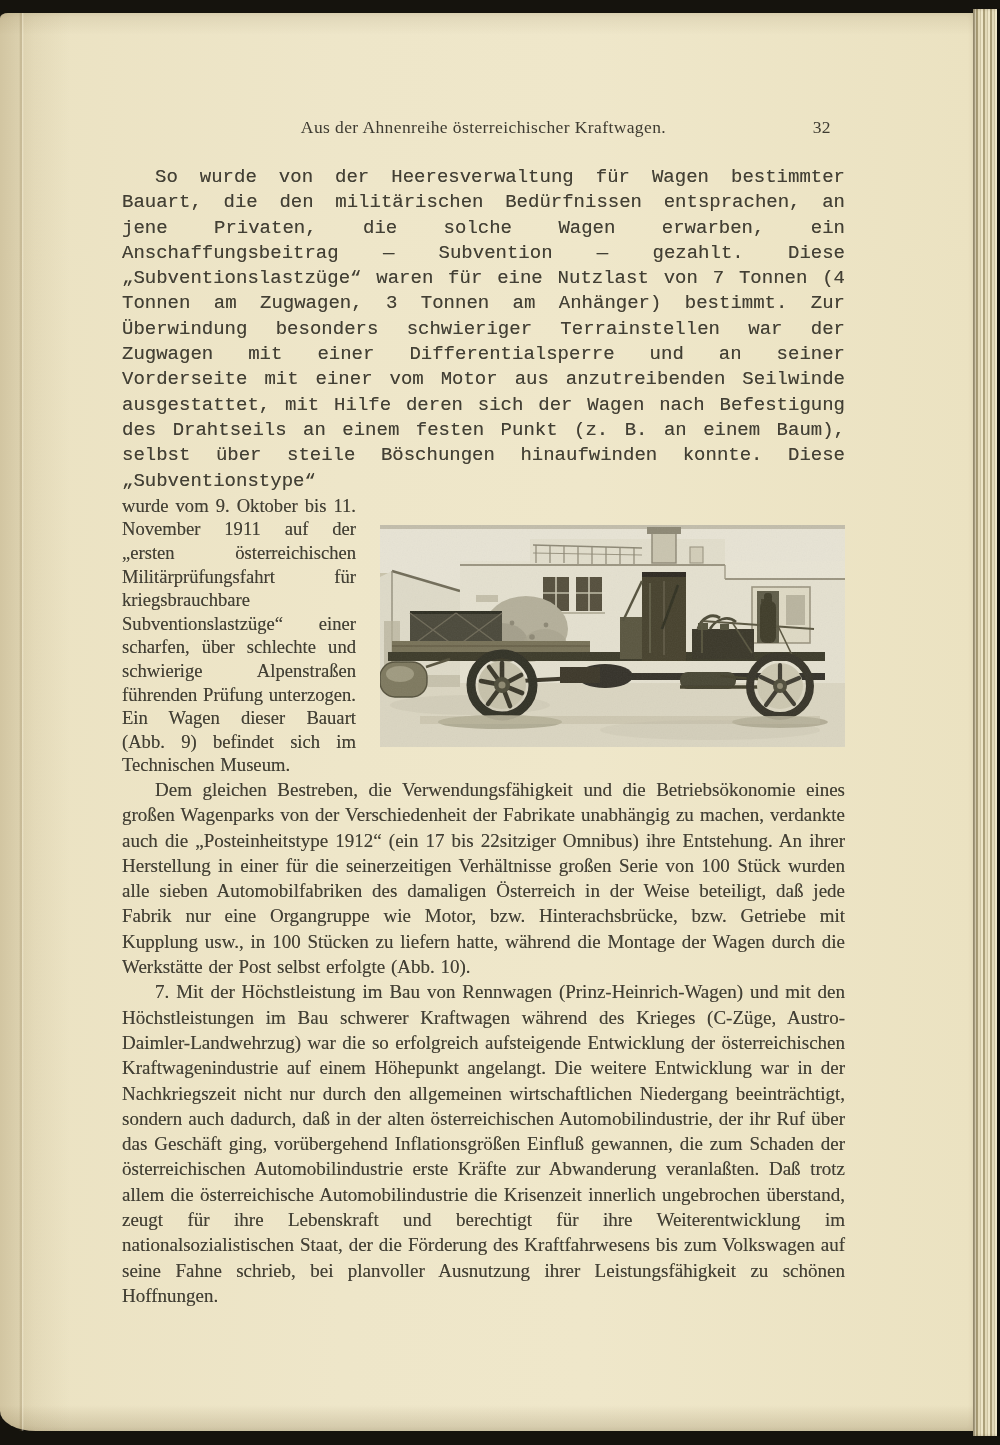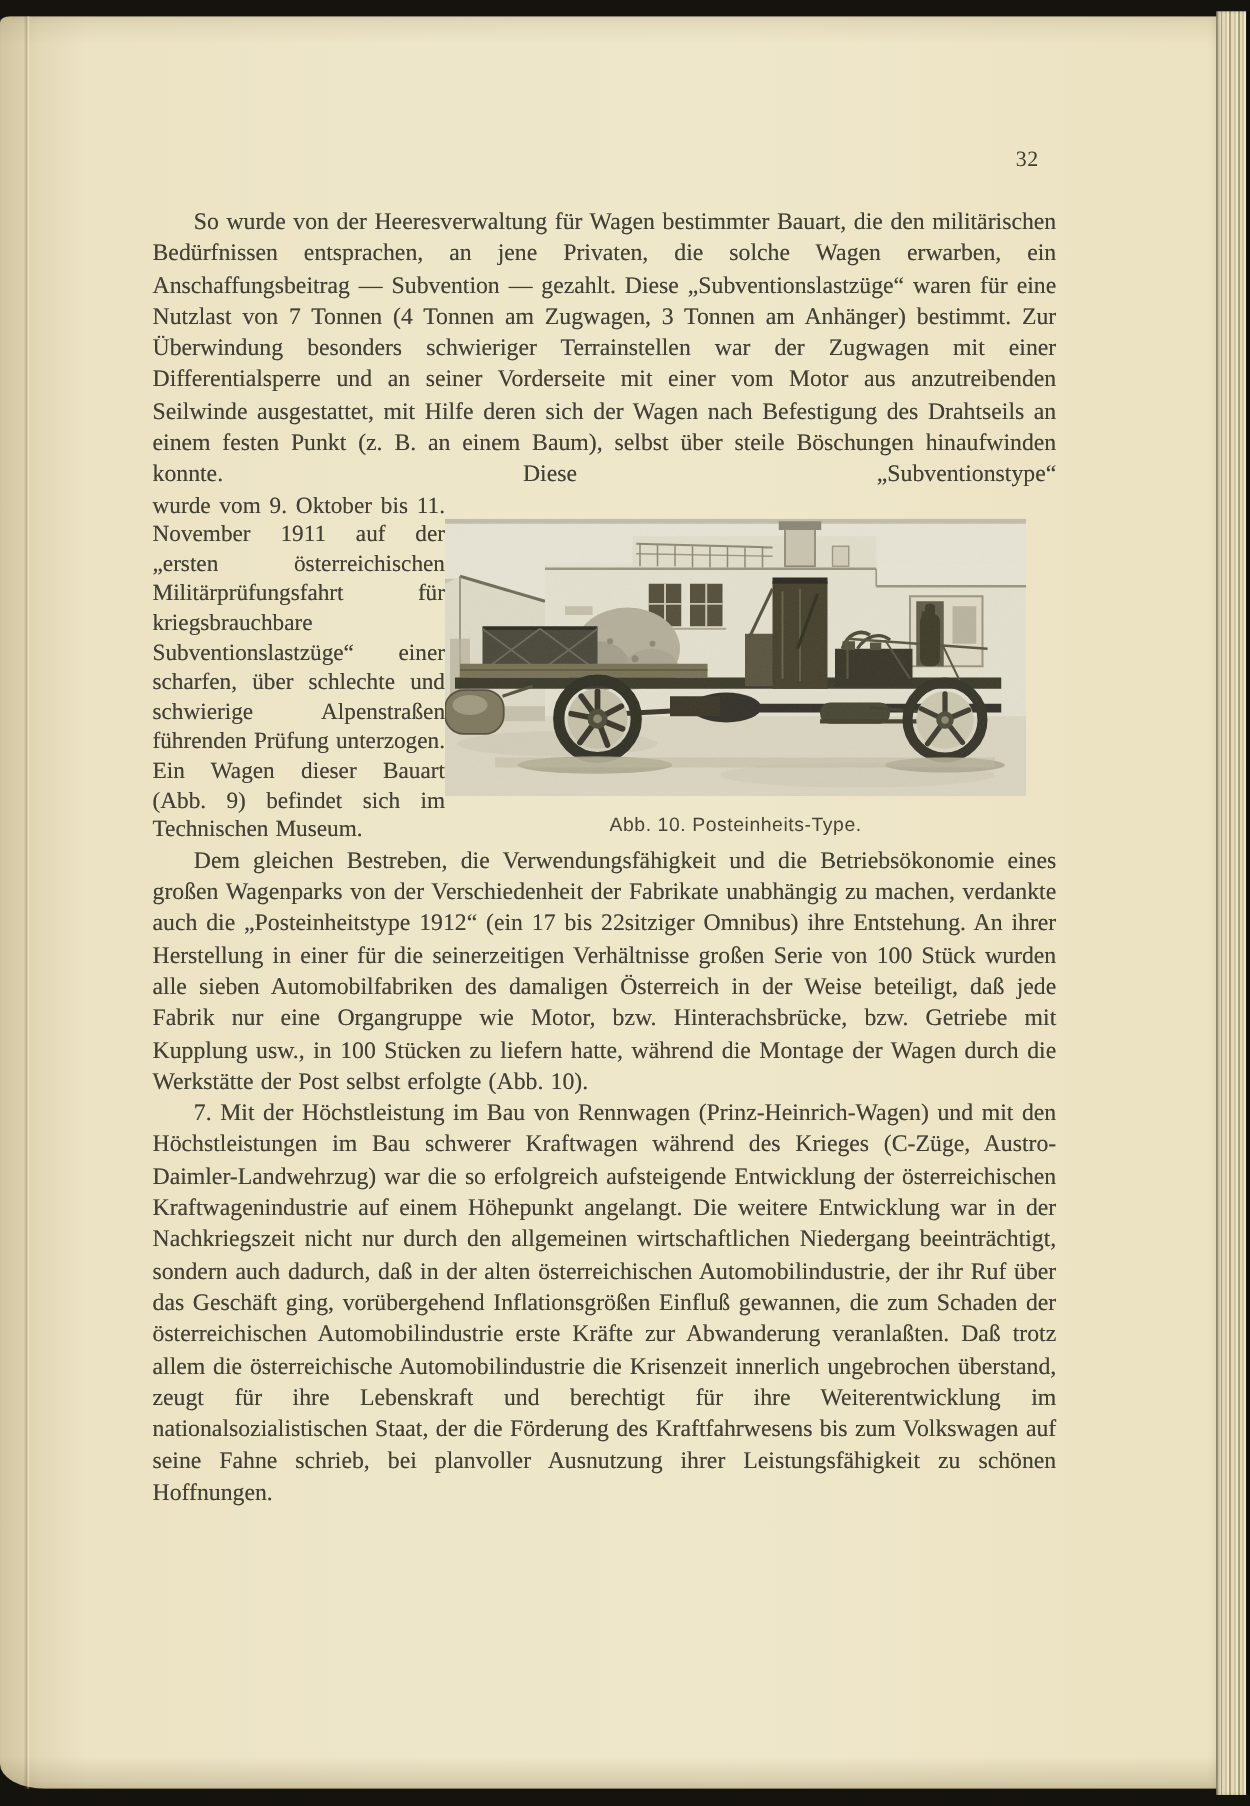--- a/index.html
+++ b/index.html
@@ -46,43 +46,44 @@
   .running-header{position:relative;height:24px;margin-bottom:24px;font-size:17.5px;letter-spacing:.4px;color:#3e3b31;}
   .header-title{display:block;text-align:center;}
   .page-number{position:absolute;right:14px;top:0;}
 
   .body{
     font-size:19px;line-height:25.3px;margin:0;
     text-align:justify;word-spacing:1px;
     color:#423f34;text-shadow:0 0 .5px rgba(66,63,52,.55);
   }
   .p-indent{text-indent:33px;}
-  .justify-last{text-align-last:justify;}
-
-  .row{display:flex;align-items:flex-end;}
+  .justify-last{text-align-last:justify;font-family:Liberation Mono, monospace;}
+
+  .row{display:flex;gap:24px;align-items:center;}
   .col{flex:0 0 234px;width:234px;font-size:18.6px;line-height:23.6px;}
   figure.figure{flex:0 0 465px;width:465px;margin:7px 0 6px 0;padding:0;}
   .photo-frame{display:block;width:465px;height:222px;}
   figcaption{
     margin-top:15px;text-align:center;
     font-family:"Liberation Sans","DejaVu Sans",sans-serif;
     font-size:15.5px;letter-spacing:.45px;color:#45432f;
     color:#474437;
   }
 </style>
 </head>
 <body>
 
 <div class="book">
   <div class="page">
     <div class="fold-line"></div>
 
     <div class="content">
 
       <div class="running-header">
+        <span class="header-title">Aus der Ahnenreihe österreichischer Kraftwagen.</span>
         <span class="page-number">32</span>
       </div>
 
       <p class="body p-indent justify-last">So wurde von der Heeresverwaltung für Wagen bestimmter Bauart, die den militärischen Bedürfnissen entsprachen, an jene Privaten, die solche Wagen erwarben, ein Anschaffungsbeitrag — Subvention — gezahlt. Diese „Subventionslastzüge“ waren für eine Nutzlast von 7 Tonnen (4 Tonnen am Zugwagen, 3 Tonnen am Anhänger) bestimmt. Zur Überwindung besonders schwieriger Terrainstellen war der Zugwagen mit einer Differentialsperre und an seiner Vorderseite mit einer vom Motor aus anzutreibenden Seilwinde ausgestattet, mit Hilfe deren sich der Wagen nach Befestigung des Drahtseils an einem festen Punkt (z. B. an einem Baum), selbst über steile Böschungen hinaufwinden konnte. Diese „Subventionstype“</p>
 
       <div class="row">
         <p class="body col">wurde vom 9. Oktober bis 11. November 1911 auf der „ersten österreichischen Militärprüfungsfahrt für kriegsbrauchbare Subventionslastzüge“ einer scharfen, über schlechte und schwierige Alpenstraßen führenden Prüfung unterzogen. Ein Wagen dieser Bauart (Abb. 9) befindet sich im Technischen Museum.</p>
 
         <figure class="figure">
           <svg class="photo-frame" viewBox="0 0 465 222" xmlns="http://www.w3.org/2000/svg" role="img">
@@ -246,21 +247,20 @@
                 <circle cx="400" cy="161" r="3" fill="#8e8971"></circle>
               </g>
 
               <ellipse cx="120" cy="197" rx="62" ry="7" fill="#a9a48c" opacity="0.85"></ellipse>
               <ellipse cx="400" cy="197" rx="48" ry="6" fill="#a9a48c" opacity="0.8"></ellipse>
               <rect x="40" y="191" width="400" height="8" fill="#bfbaa2" opacity="0.5"></rect>
             </g>
 
             <rect x="0" y="0" width="465" height="222" filter="url(#grain)" opacity="0.07"></rect>
           </svg>
-          <figcaption>Abb. 10. Posteinheits-Type.</figcaption>
         </figure>
       </div>
 
       <p class="body p-indent">Dem gleichen Bestreben, die Verwendungsfähigkeit und die Betriebsökonomie eines großen Wagenparks von der Verschiedenheit der Fabrikate unabhängig zu machen, verdankte auch die „Posteinheitstype 1912“ (ein 17 bis 22sitziger Omnibus) ihre Entstehung. An ihrer Herstellung in einer für die seinerzeitigen Verhältnisse großen Serie von 100 Stück wurden alle sieben Automobilfabriken des damaligen Österreich in der Weise beteiligt, daß jede Fabrik nur eine Organgruppe wie Motor, bzw. Hinterachsbrücke, bzw. Getriebe mit Kupplung usw., in 100 Stücken zu liefern hatte, während die Montage der Wagen durch die Werkstätte der Post selbst erfolgte (Abb. 10).</p>
       <p class="body p-indent">7. Mit der Höchstleistung im Bau von Rennwagen (Prinz-Heinrich-Wagen) und mit den Höchstleistungen im Bau schwerer Kraftwagen während des Krieges (C-Züge, Austro-Daimler-Landwehrzug) war die so erfolgreich aufsteigende Entwicklung der österreichischen Kraftwagenindustrie auf einem Höhepunkt angelangt. Die weitere Entwicklung war in der Nachkriegszeit nicht nur durch den allgemeinen wirtschaftlichen Niedergang beeinträchtigt, sondern auch dadurch, daß in der alten österreichischen Automobilindustrie, der ihr Ruf über das Geschäft ging, vorübergehend Inflationsgrößen Einfluß gewannen, die zum Schaden der österreichischen Automobilindustrie erste Kräfte zur Abwanderung veranlaßten. Daß trotz allem die österreichische Automobilindustrie die Krisenzeit innerlich ungebrochen überstand, zeugt für ihre Lebenskraft und berechtigt für ihre Weiterentwicklung im nationalsozialistischen Staat, der die Förderung des Kraftfahrwesens bis zum Volkswagen auf seine Fahne schrieb, bei planvoller Ausnutzung ihrer Leistungsfähigkeit zu schönen Hoffnungen.</p>
 
     </div>
   </div>
 
   <div class="page-stack"></div>

